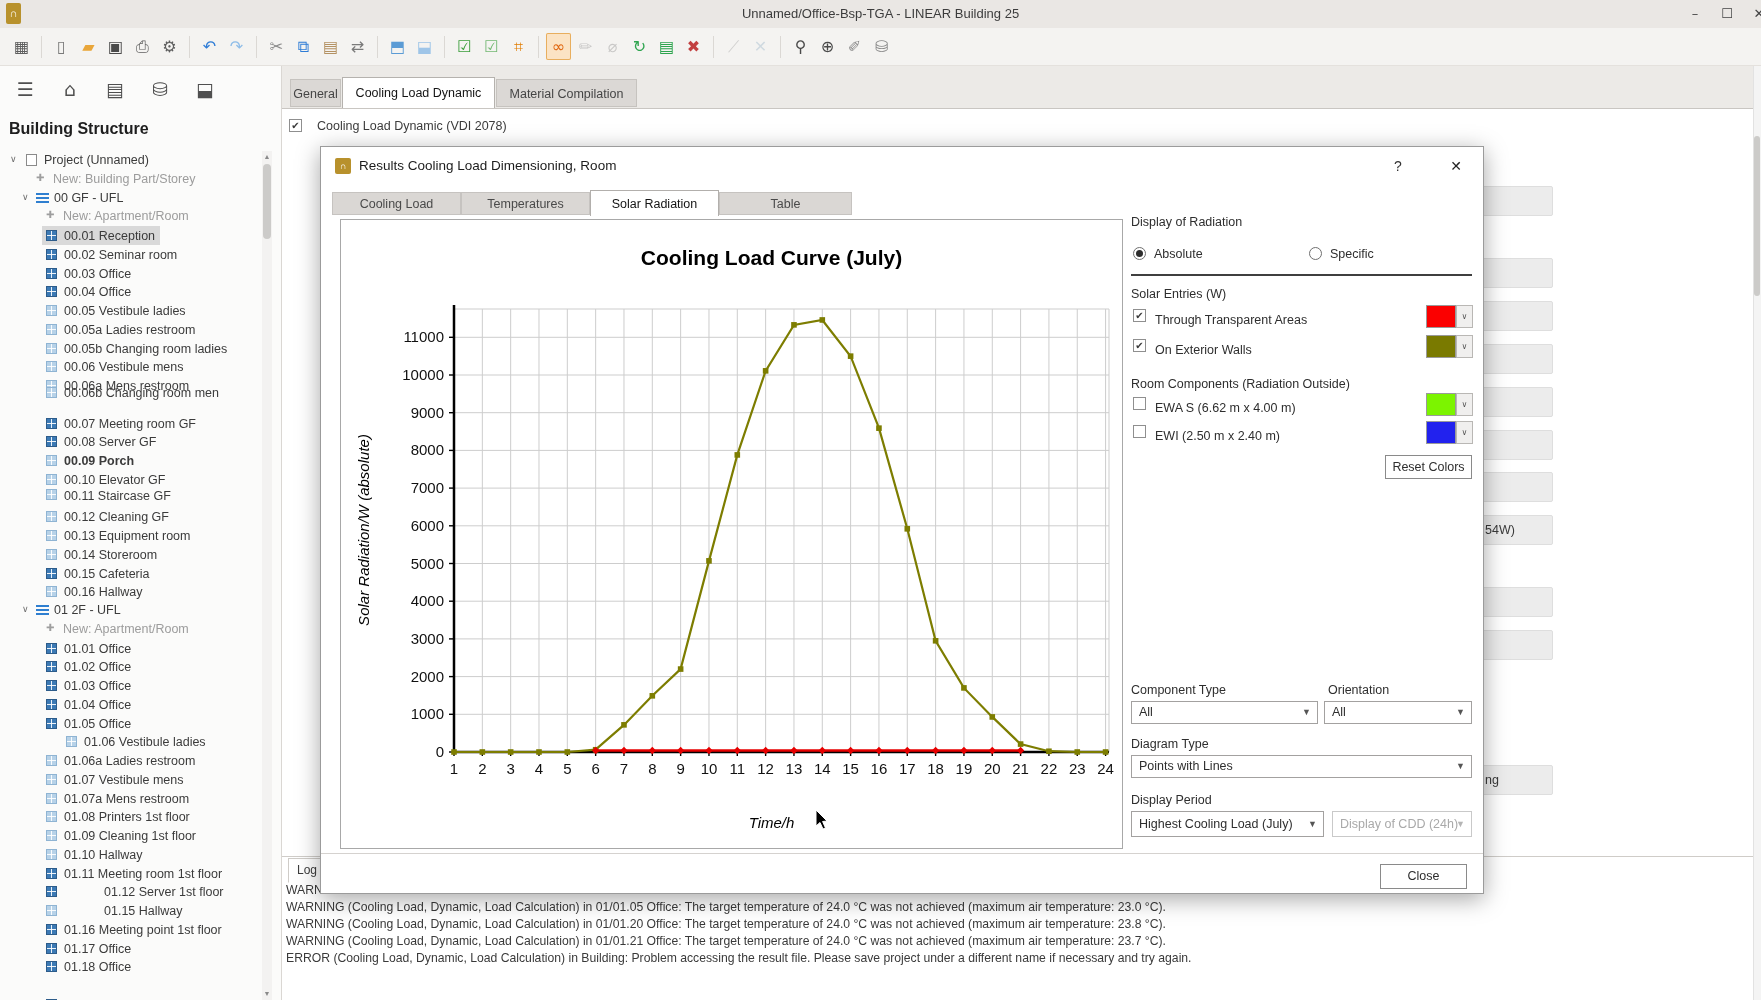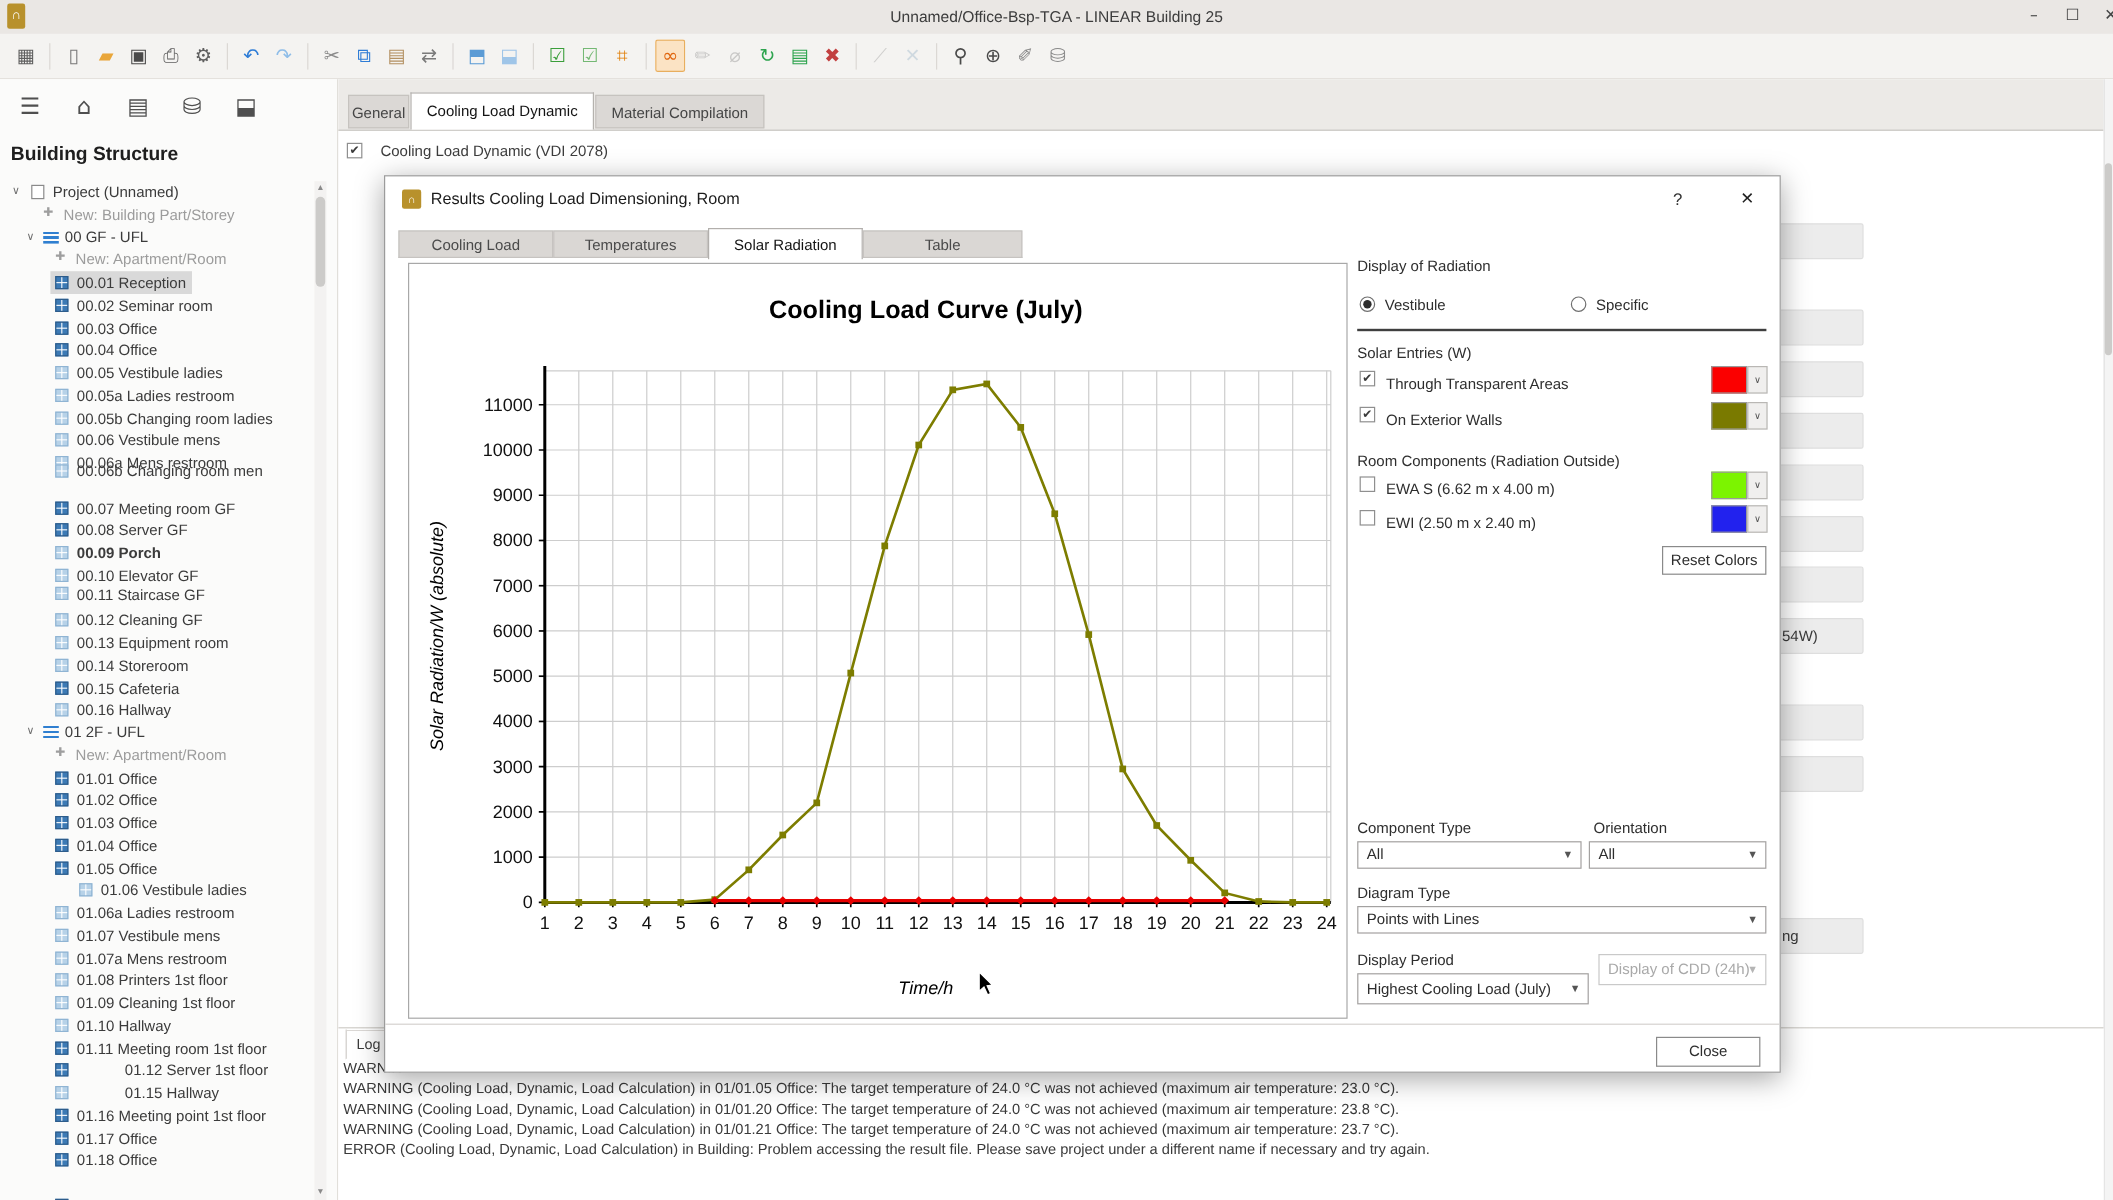--- a/index.html
+++ b/index.html
@@ -655,21 +655,21 @@
           <rect x="563.68" y="527.8919999999999" width="5.2" height="5.2" fill="#e60000" transform="rotate(45 566.28 530.492)"></rect>
           <rect x="592.0099999999999" y="527.8919999999999" width="5.2" height="5.2" fill="#e60000" transform="rotate(45 594.6099999999999 530.492)"></rect>
           <rect x="620.3399999999999" y="527.8919999999999" width="5.2" height="5.2" fill="#e60000" transform="rotate(45 622.9399999999999 530.492)"></rect>
           <rect x="648.67" y="527.8919999999999" width="5.2" height="5.2" fill="#e60000" transform="rotate(45 651.27 530.492)"></rect>
           <rect x="676.9999999999999" y="527.8919999999999" width="5.2" height="5.2" fill="#e60000" transform="rotate(45 679.5999999999999 530.492)"></rect>
         </svg>
     </div>
 
     <div class="plabel" style="left:810px;top:68px;">Display of Radiation</div>
     <span class="radio sel" style="left:812px;top:100px;"></span>
-    <div class="plabel" style="left:833px;top:100px;">Vestibule</div>
+    <div class="plabel" style="left:833px;top:100px;">Absolute</div>
     <span class="radio" style="left:988px;top:100px;"></span>
     <div class="plabel" style="left:1009px;top:100px;">Specific</div>
     <div class="hrline" style="left:810px;top:127px;width:341px;"></div>
 
     <div class="plabel" style="left:810px;top:140px;">Solar Entries (W)</div>
 
     <span class="cbox" style="left:812px;top:162px;">✔</span>
     <div class="plabel" style="left:834px;top:166px;">Through Transparent Areas</div>
     <span class="swatch" style="left: 1105px; top: 158px; background: rgb(251, 0, 0);"></span>
     <span class="swdd" style="left:1135px;top:158px;">∨</span>
@@ -696,21 +696,21 @@
     <div class="plabel" style="left:810px;top:536px;">Component Type</div>
     <div class="plabel" style="left:1007px;top:536px;">Orientation</div>
     <div class="dd" style="left:810px;top:554px;width:187px;height:23px;"><span>All</span><span class="arr">▼</span></div>
     <div class="dd" style="left:1003px;top:554px;width:148px;height:23px;"><span>All</span><span class="arr">▼</span></div>
 
     <div class="plabel" style="left:810px;top:590px;">Diagram Type</div>
     <div class="dd" style="left:810px;top:608px;width:341px;height:23px;"><span>Points with Lines</span><span class="arr">▼</span></div>
 
     <div class="plabel" style="left:810px;top:646px;">Display Period</div>
     <div class="dd" style="left:810px;top:664px;width:193px;height:26px;line-height:24px;"><span>Highest Cooling Load (July)</span><span class="arr">▼</span></div>
-    <div class="dd disabled" style="left:1011px;top:648px;width:140px;height:26px;line-height:24px;"><span>Display of CDD (24h)</span><span class="arr" style="color:#b5b5b5;">▼</span></div>
+    <div class="dd disabled" style="left:1011px;top:664px;width:140px;height:26px;line-height:24px;"><span>Display of CDD (24h)</span><span class="arr" style="color:#b5b5b5;">▼</span></div>
 
     <div class="abs footline"></div>
     <div class="btn" style="left:1059px;top:717px;width:87px;height:25px;line-height:23px;">Close</div>
   </div>
 
   <svg class="abs cursor" style="left:815px;top:810px;" width="16" height="22">
     <polygon points="1,0 1,16 5,12.5 8,19 10.5,18 7.6,11.5 12,11" fill="#000" stroke="#fff" stroke-width="1"></polygon>
   </svg>
 </div>
 

